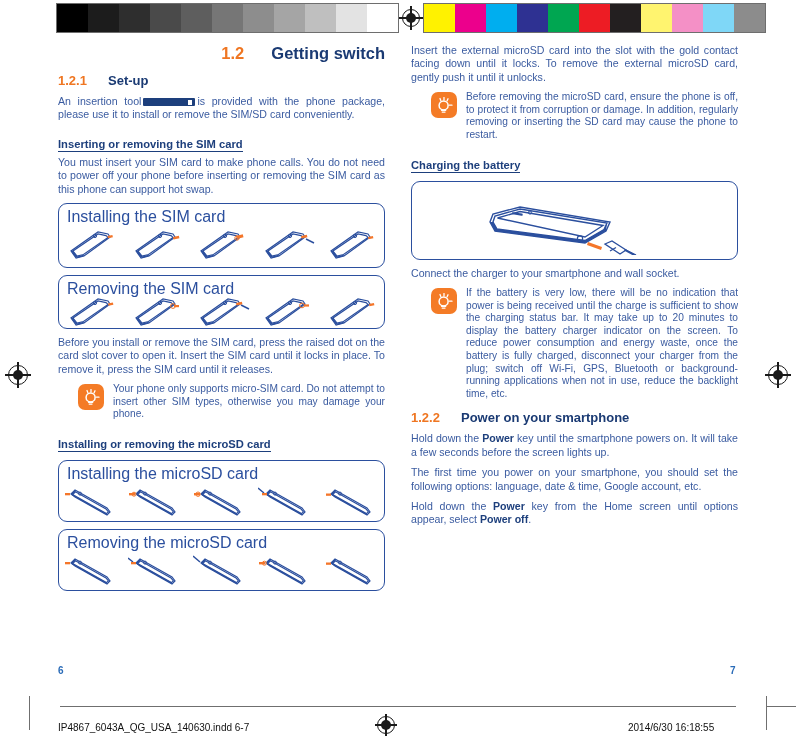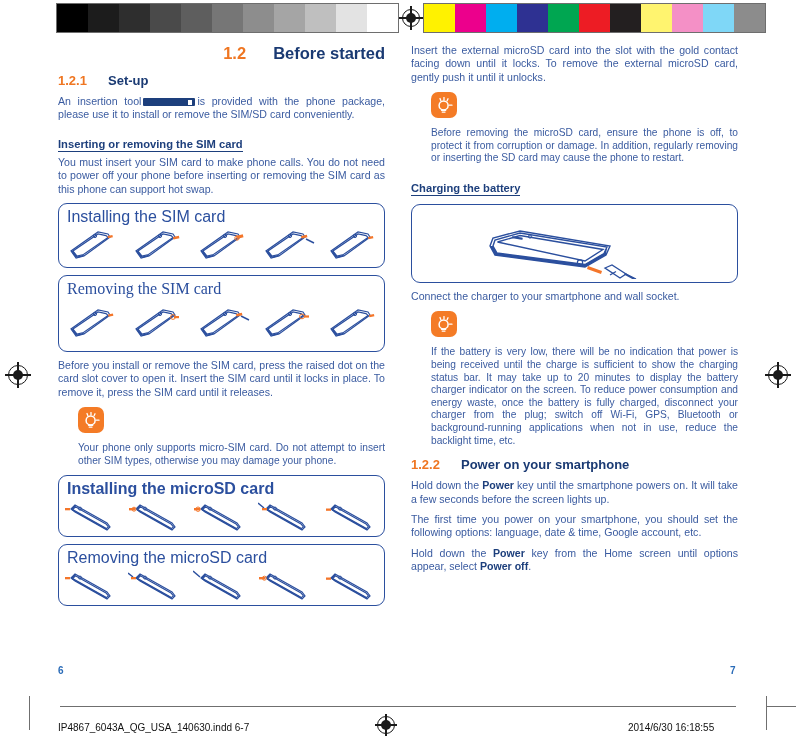--- a/index.html
+++ b/index.html
@@ -44,21 +44,21 @@
     text-align:justify;
   }
   p.body b{color:#1d3f7c;}
   .tool-graphic{
     display:inline-block;width:52px;height:8px;background:#1d3f7c;
     vertical-align:-1px;margin:0 2px;position:relative;border-radius:1px;
   }
   .tool-graphic::after{content:"";position:absolute;right:3px;top:1.5px;width:4px;height:5px;background:#ffffff;}
 
   
-  .tip{display:flex;gap:9px;margin:4px 0 8px 20px;flex-direction:column;}
+  .tip{display:flex;gap:9px;margin:4px 0 8px 20px;}
   .tip-icon{
     flex:none;width:26px;height:26px;border-radius:7px;background:#f47b26;
     position:relative;margin-top:1px;
   }
   .tip-text{font-size:10.2px;line-height:12.6px;color:#3a5ba0;text-align:justify;}
 
   
   .illo-box{
     border:1.4px solid #2b4f9e;border-radius:9px;margin:4px 0 7px 0;
     position:relative;background:#fff;box-sizing:border-box;overflow:hidden;
@@ -139,21 +139,21 @@
     <div class="dot" style="left:8px;top:8px;width:10px;height:10px;"></div>
   </div>
 </div>
 
 <div id="page">
 
   <div class="column" id="col-left">
 
     <h1 class="sec-title">
       <span class="num">1.2</span>
-      <span>Before started</span>
+      <span>Getting switch</span>
     </h1>
 
     <h2 class="sub-title">
       <span class="num">1.2.1</span>
       <span>Set-up</span>
     </h2>
 
     <p class="body"><span>An insertion tool</span><span class="tool-graphic"></span><span>is provided with the phone package, please use it to install or remove the SIM/SD card conveniently.</span></p>
 
     <h3 class="underline-head">Inserting or removing the SIM card</h3>
@@ -214,21 +214,21 @@
           </g>
           <path d="M12 33 L7 26 L9 26 L13.5 31.4 Z" fill="#2b4f9e"></path>
           <path d="M13 31.6 L19.5 29.8 L20 31 L12.6 33.2 Z" fill="#2b4f9e"></path>
           <circle cx="31" cy="11" r="1.6" fill="none" stroke="#2b4f9e" stroke-width="1"></circle>
           <rect x="44" y="12" width="5" height="2.4" fill="#f4762a" transform="rotate(-12 44 12)"></rect>
         </svg>
       </div>
     </div>
 
     
-    <div class="illo-box" style="height:77px;font-family:Liberation Serif, serif;">
+    <div class="illo-box" style="height:54px;">
       <div class="illo-label">Removing the SIM card</div>
       <div class="illo-stage">
         <svg width="56" height="38" viewBox="0 0 56 38">
           <g fill="none" stroke="#2b4f9e" stroke-width="1.2">
             <path d="M12 33 L7 26 L34 7 L44 9 L46 12 L20 31 Z"></path>
             <path d="M13 31 L9 26 L34 9 L42 10.6 L44 12.4 L19.5 29.5 Z"></path>
           </g>
           <path d="M12 33 L7 26 L9 26 L13.5 31.4 Z" fill="#2b4f9e"></path>
           <path d="M13 31.6 L19.5 29.8 L20 31 L12.6 33.2 Z" fill="#2b4f9e"></path>
           <circle cx="31" cy="11" r="1.6" fill="none" stroke="#2b4f9e" stroke-width="1"></circle>
@@ -296,23 +296,24 @@
           </g>
           <circle cx="12.6" cy="13.4" r="4.5" fill="none" stroke="#ffffff" stroke-width="1.5"></circle>
           <path d="M10.6 18.2 L14.6 18.2" stroke="#ffffff" stroke-width="1.5" stroke-linecap="round"></path>
           <path d="M11.2 20.1 L14 20.1" stroke="#ffffff" stroke-width="1.3" stroke-linecap="round"></path>
           <line x1="18.2" y1="13.2" x2="21" y2="13.2" stroke="#ffffff" stroke-width="1.3" stroke-linecap="round"></line>
         </svg>
       </div>
       <div class="tip-text">Your phone only supports micro-SIM card. Do not attempt to insert other SIM types, otherwise you may damage your phone.</div>
     </div>
 
+    <h3 class="underline-head">Installing or removing the microSD card</h3>
 
     
-    <div class="illo-box" style="height:62px;font-weight:bold;">
+    <div class="illo-box" style="height:62px;">
       <div class="illo-label">Installing the microSD card</div>
       <div class="illo-stage">
         <svg width="58" height="36" viewBox="0 0 58 36">
           <g fill="none" stroke="#2b4f9e" stroke-width="1.2">
             <path d="M8 12 L12 8 L44 26 L47 30 L44 33 L12 15 Z"></path>
             <path d="M9.6 12.6 L12.4 9.8 L43 27 L45.4 30 L43.4 31.6 Z"></path>
           </g>
           <path d="M8 12 L12 8 L12.4 9.8 L9.6 12.6 Z" fill="#2b4f9e"></path>
           <path d="M9.6 12.6 L43.4 31.6 L44 33 L8.6 13 Z" fill="#2b4f9e"></path>
           <circle cx="17" cy="11.6" r="1.5" fill="none" stroke="#2b4f9e" stroke-width="1"></circle>

